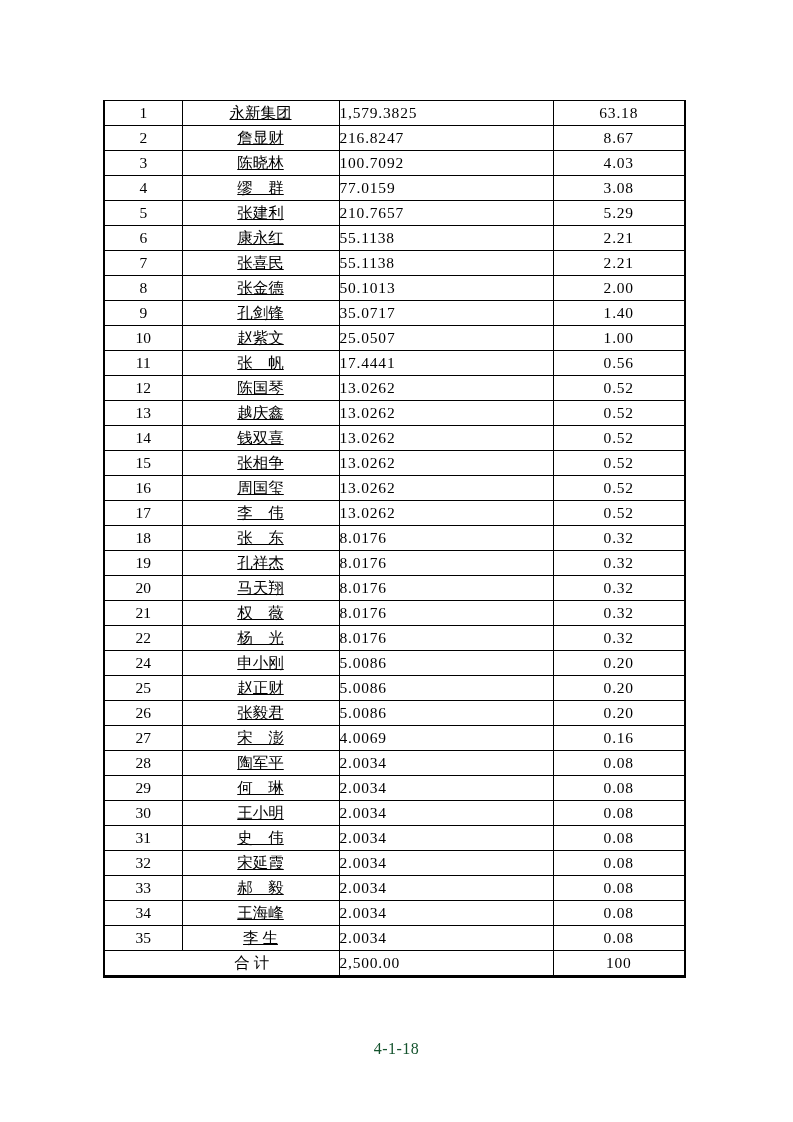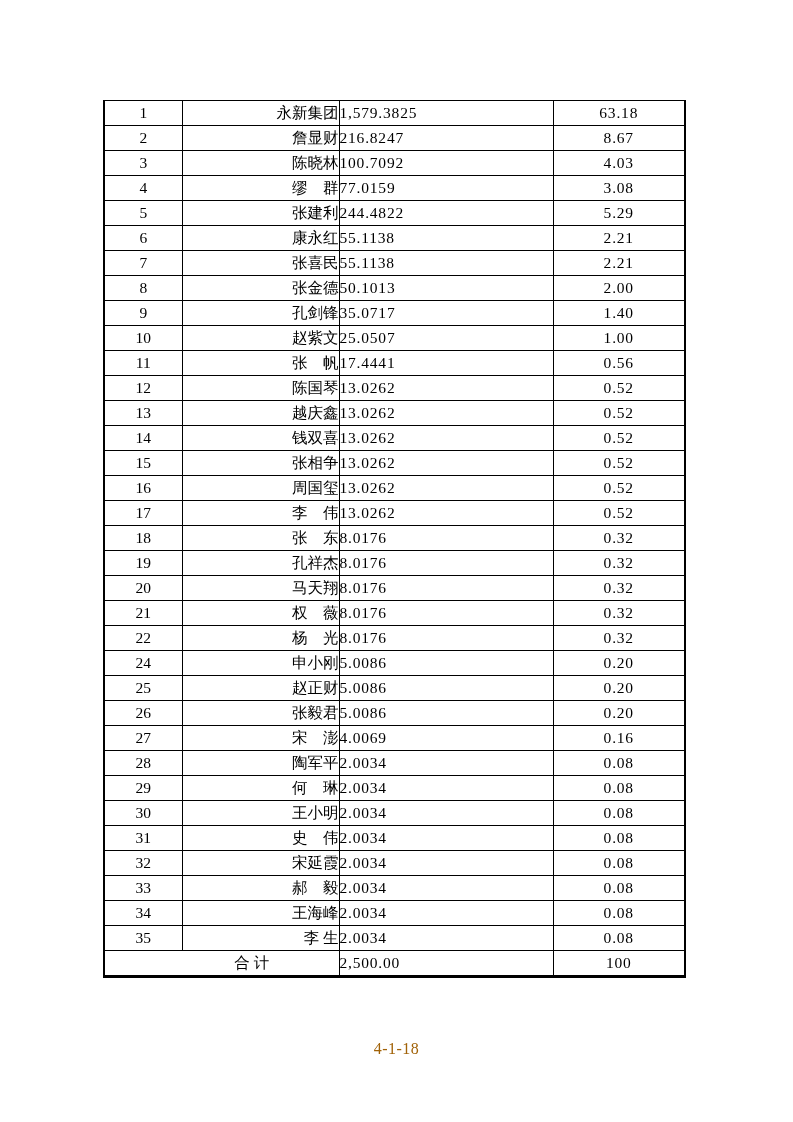--- a/index.html
+++ b/index.html
@@ -30,33 +30,33 @@
     height: 24px;
     padding: 0;
     font-size: 15.5px;
     line-height: 24px;
     color: #000;
     overflow: hidden;
     white-space: nowrap;
     vertical-align: middle;
   }
   td.c-no     { text-align: center; }
-  td.c-name   { text-align: right;  padding-left: 42px; }
+  td.c-name   { text-align: center;  padding-left: 42px; text-decoration: underline; }
   td.c-amount { text-align: left; padding-right: 12px; letter-spacing: 0.8px; }
   td.c-pct    { text-align: center; padding-right: 10px; letter-spacing: 0.8px; }
   tr.total-row td.t-label { text-align: center; padding-left: 60px; }
   .page-footer {
     position: absolute;
     left: 0;
     top: 1040px;
     width: 100%;
     text-align: center;
     font-size: 16px;
     letter-spacing: 0.5px;
-    color: #a16207;
+    color: #14532d;
   }
 </style>
 </head>
 <body>
 
 <div class="page">
 
   <table class="shareholder-table">
     <colgroup>
       <col style="width:78px">
@@ -85,21 +85,21 @@
   </tr>
         <tr>
     <td class="c-no">4</td>
     <td class="c-name">缪　群</td>
     <td class="c-amount">77.0159</td>
     <td class="c-pct">3.08</td>
   </tr>
         <tr>
     <td class="c-no">5</td>
     <td class="c-name">张建利</td>
-    <td class="c-amount">244.4822</td>
+    <td class="c-amount">210.7657</td>
     <td class="c-pct">5.29</td>
   </tr>
         <tr>
     <td class="c-no">6</td>
     <td class="c-name">康永红</td>
     <td class="c-amount">55.1138</td>
     <td class="c-pct">2.21</td>
   </tr>
         <tr>
     <td class="c-no">7</td>

